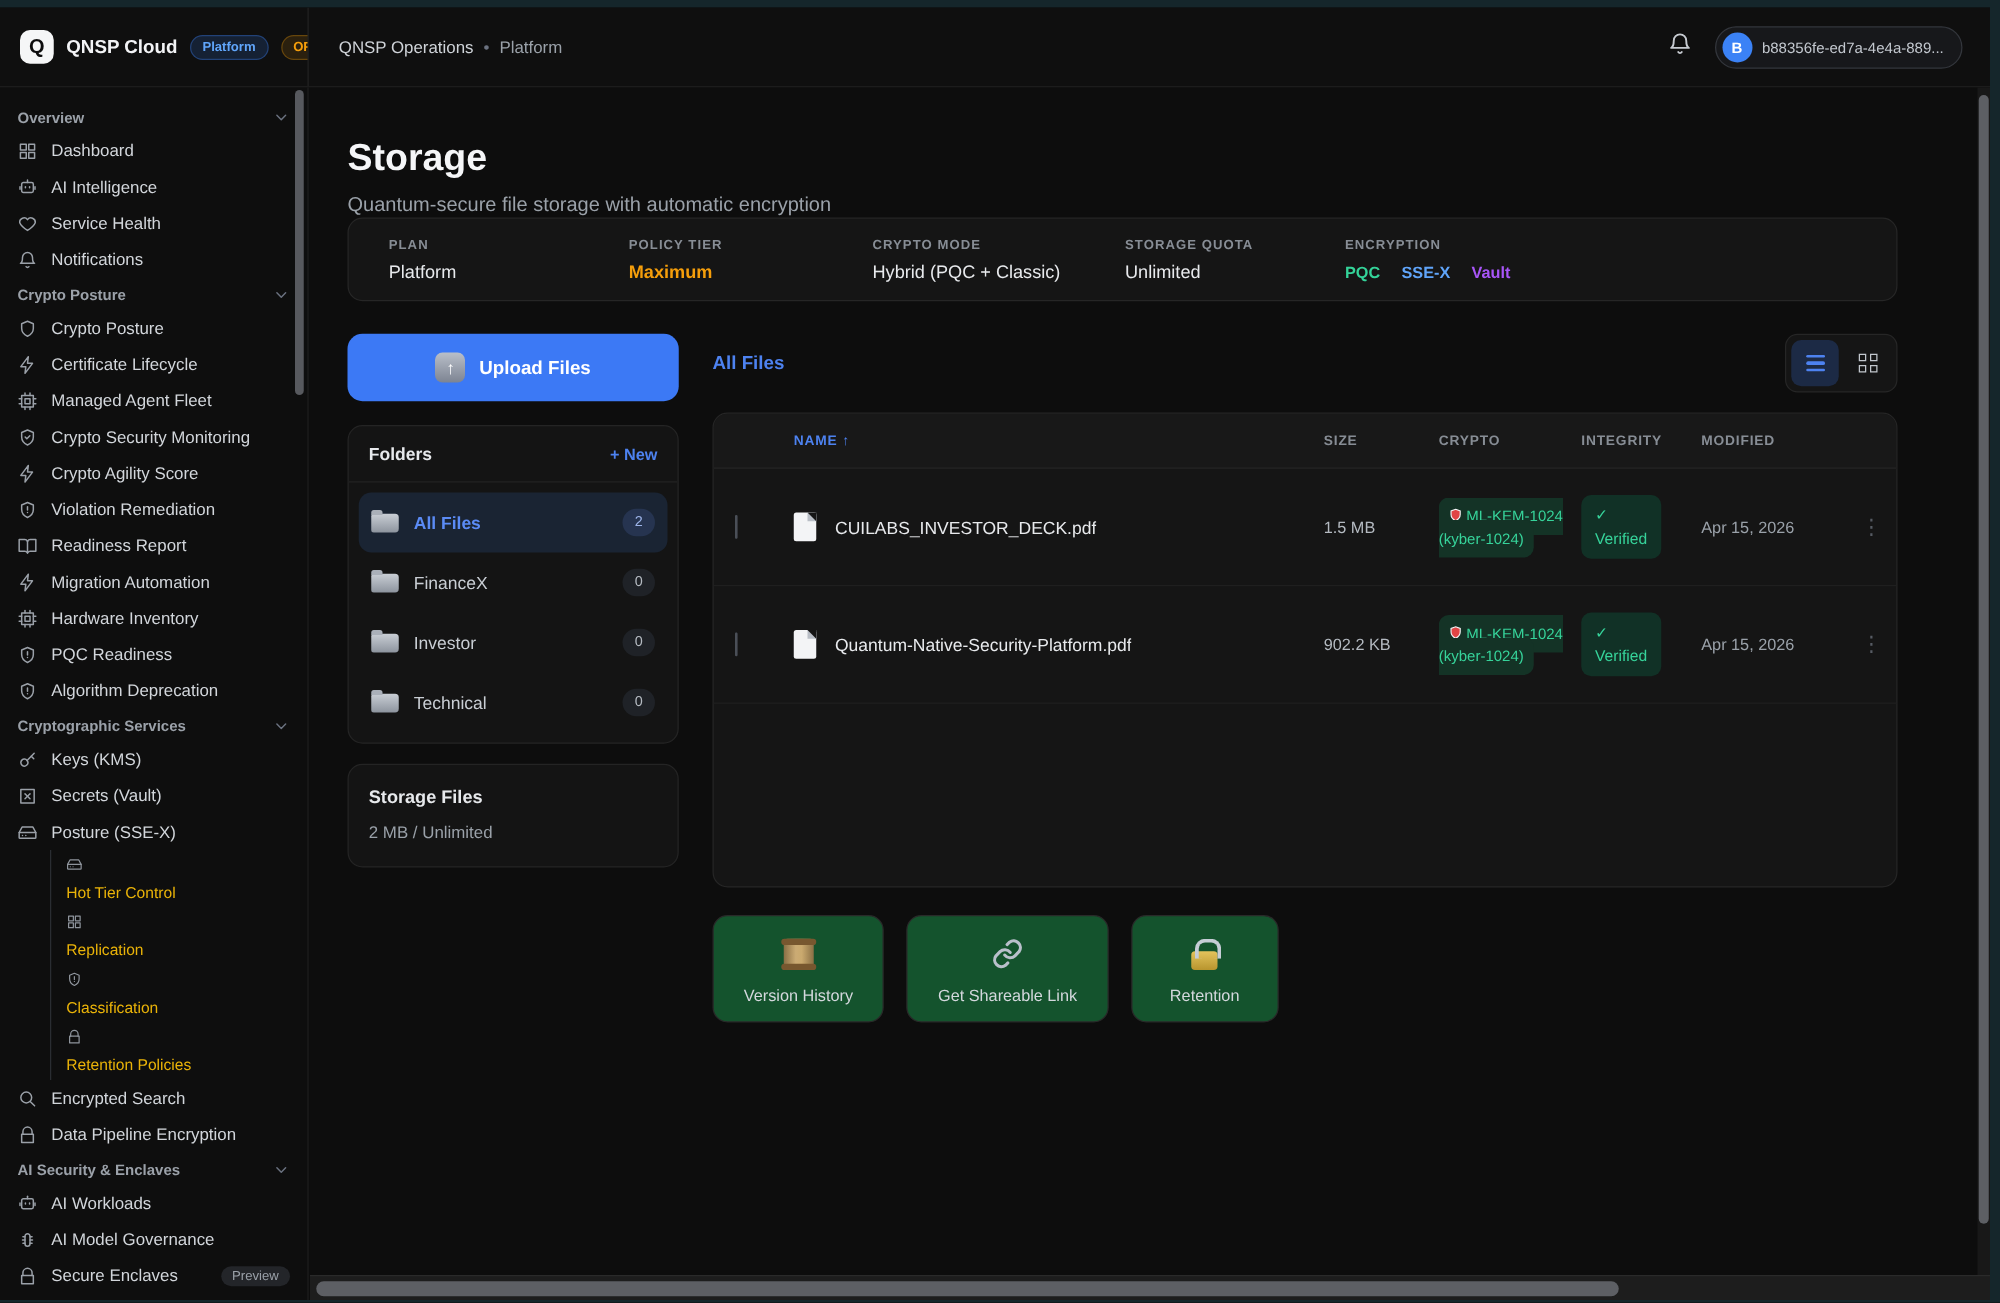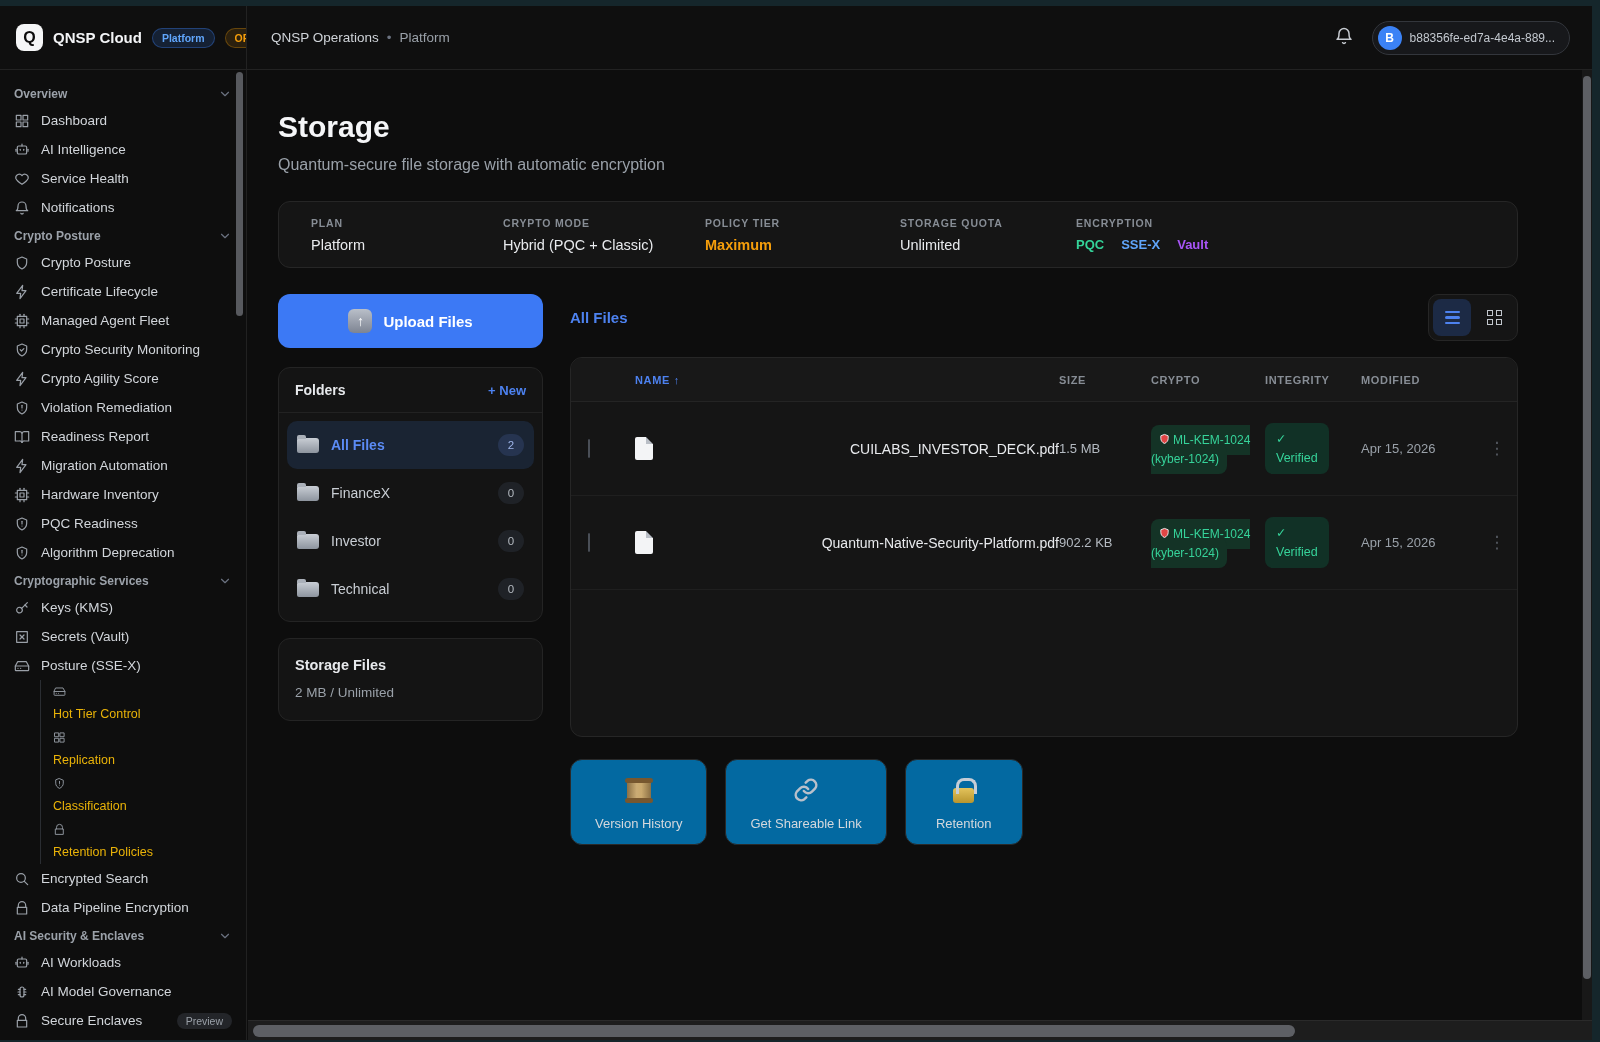--- a/index.html
+++ b/index.html
@@ -40,21 +40,21 @@
   .sub-wrap { margin-left:40px; border-left:1px solid #2a2d32; }
   .sub-item { display:flex; align-items:flex-start; gap:9px; padding:5px 8px 5px 12px; color:#eab308; font-size:12.5px;flex-direction:column; }
   .preview-pill { margin-left:auto; background:#232529; color:#9aa0a8; font-size:10.5px; padding:2px 9px; border-radius:999px; }
   .s-thumb { position:absolute; right:3px; top:2px; width:7px; height:244px; background:#57595e; border-radius:4px; }
 
   
   .main { flex:1; position:relative; overflow:hidden; padding:24px 74px 0 31px; background:#0d0d0d; }
   .page-title { font-size:30px; font-weight:700; color:#f5f6f8; margin-top:16px; }
   .page-subtitle { font-size:16px; color:#9aa1a9; margin-top:12px; }
 
-  .plan-bar { margin-top:27px; background:#151515; border:1px solid #262626; border-radius:12px; display:flex; padding:15px 0 14px 32px; }
+  .plan-bar { background:#151515; border:1px solid #262626; border-radius:12px; display:flex; padding:15px 0 14px 32px; }
   .plan-col { flex:none; }
   .plan-label { font-size:10.5px; font-weight:700; letter-spacing:.08em; color:#878d95; margin-bottom:8px; }
   .plan-value { font-size:14.5px; color:#e8eaed; }
   .enc-tags { display:flex; gap:17px; font-size:13px; font-weight:700; }
 
   .content-row { display:flex; gap:27px; margin-top:26px; }
   .left-col { width:265px; flex:none; }
   .upload-btn { width:100%; height:54px; border:none; border-radius:12px; background:#3c79f5; color:#fff; font-size:15px; font-weight:700; display:flex; align-items:center; justify-content:center; gap:11px; cursor:pointer; font-family:inherit; }
   .upload-glyph { width:24px; height:24px; border-radius:6px; background:linear-gradient(180deg,#b9bfc9,#7d8492); color:#fff; display:grid; place-items:center; font-size:14px; font-weight:700; }
 
@@ -87,33 +87,33 @@
   .list-glyph i { display:block; width:15px; height:2.6px; background:#4d82f0; border-radius:2px; }
   .grid-glyph { display:grid; grid-template-columns:6px 6px; gap:3px; }
   .grid-glyph i { display:block; width:6px; height:6px; border:1.6px solid #c2c7cd; }
 
   .files-table { background:#151515; border:1px solid #262626; border-radius:12px; overflow:hidden; min-height:380px; }
   .t-grid { display:grid; grid-template-columns:64px minmax(0,1fr) 92px 114px 96px 116px 40px; align-items:center; }
   .t-head { height:44px; background:#181818; border-bottom:1px solid #242424; font-size:11px; font-weight:700; letter-spacing:.06em; color:#878d95; }
   .t-head .name-col { color:#4d82f0; }
   .t-row { min-height:94px; border-bottom:1px solid #1f1f1f; }
   .checkbox { width:18px; height:18px; margin-left:17px; border:1.5px solid #4a4f57; border-radius:4px; background:#24272c; cursor:pointer; }
-  .name-cell { display:flex; align-items:center; gap:15px; min-width:0;justify-content:space-between; }
+  .name-cell { display:flex; align-items:center; gap:15px; min-width:0; }
   .file-glyph { width:18px; height:23px; background:#f3f4f6; border-radius:2px; position:relative; flex:none; }
   .file-glyph::before { content:""; position:absolute; top:0; right:0; border-style:solid; border-width:0 7px 7px 0; border-color:#151515 #151515 #b9bec6 #b9bec6; }
   .file-name { font-size:14px; color:#e8eaed; white-space:nowrap; overflow:hidden; }
   .size-cell { font-size:13px; color:#b4bac1; }
   .crypto-badge { width:92px; background:#143326; border-radius:8px; padding:8px 8px; color:#36d39a; font-size:12px; line-height:1.35; }
   .crypto-badge svg { vertical-align:-1px; margin-right:3px; }
   .verified-badge { display:inline-block; background:#113126; border-radius:8px; padding:7px 11px; color:#36d39a; font-size:12.5px; line-height:1.5; }
   .mod-cell { font-size:13px; color:#9aa1a9; }
   .dots { color:#565b63; font-size:17px; text-align:center; cursor:pointer; }
 
   .actions-row { display:flex; gap:18px; margin-top:22px; }
-  .action-card { background:#0369a1; border:1px solid #292929; border-radius:12px; padding:15px 24px 13px; display:flex; flex-direction:column; align-items:center; gap:11px; cursor:pointer; min-width:118px; }
+  .action-card { background:#14532d; border:1px solid #292929; border-radius:12px; padding:15px 24px 13px; display:flex; flex-direction:column; align-items:center; gap:11px; cursor:pointer; min-width:118px; }
   .action-label { font-size:13px; color:#d4d8dd; white-space:nowrap; }
   .scroll-glyph { width:24px; height:25px; background:linear-gradient(90deg,#8a6f45,#cbab74 35%,#c3a univ66 0,#caa96e 65%,#8a6f45); background:linear-gradient(90deg,#8a6f45,#cbab74 40%,#caa96e 60%,#8a6f45); border-radius:3px; position:relative; }
   .scroll-glyph::before, .scroll-glyph::after { content:""; position:absolute; left:-2px; right:-2px; height:5px; background:#77572f; border-radius:3px; }
   .scroll-glyph::before { top:0; } .scroll-glyph::after { bottom:0; }
   .lock-glyph { width:21px; height:15px; background:linear-gradient(180deg,#e3c35c,#b8952e); border-radius:3px; position:relative; margin-top:10px; }
   .lock-glyph::before { content:""; position:absolute; top:-10px; left:3px; width:15px; height:13px; border:3.5px solid #c6cdd6; border-bottom:none; border-radius:8px 8px 0 0; }
 
   
   .bottom-bar { position:absolute; left:248px; right:0; bottom:0; height:20px; background:#1d1d1d; border-top:1px solid #2a2a2a; }
   .h-thumb { position:absolute; left:5px; top:4px; width:1042px; height:12px; background:#5d5f64; border-radius:6px; }
@@ -443,27 +443,27 @@
 
     <main class="main">
       <h1 class="page-title">Storage</h1>
       <p class="page-subtitle">Quantum-secure file storage with automatic encryption</p>
 
       <div class="plan-bar" id="plan-bar">
           <div class="plan-col" style="width: 192px;">
             <div class="plan-label">PLAN</div>
             <div class="plan-value">Platform</div>
           </div>
+          <div class="plan-col" style="width: 195px;">
+            <div class="plan-label">POLICY TIER</div>
+            <div class="plan-value" style="color:#f59e0b;font-weight:700">Maximum</div>
+          </div>
           <div class="plan-col" style="width: 202px;">
             <div class="plan-label">CRYPTO MODE</div>
             <div class="plan-value">Hybrid (PQC + Classic)</div>
-          </div>
-          <div class="plan-col" style="width: 195px;">
-            <div class="plan-label">POLICY TIER</div>
-            <div class="plan-value" style="color:#f59e0b;font-weight:700">Maximum</div>
           </div>
           <div class="plan-col" style="width: 176px;">
             <div class="plan-label">STORAGE QUOTA</div>
             <div class="plan-value">Unlimited</div>
           </div>
           <div class="plan-col" style="flex: 1 1 0%;">
             <div class="plan-label">ENCRYPTION</div>
             <div class="enc-tags">
               <span style="color:#34d399">PQC</span>
               <span style="color:#60a5fa">SSE-X</span>

